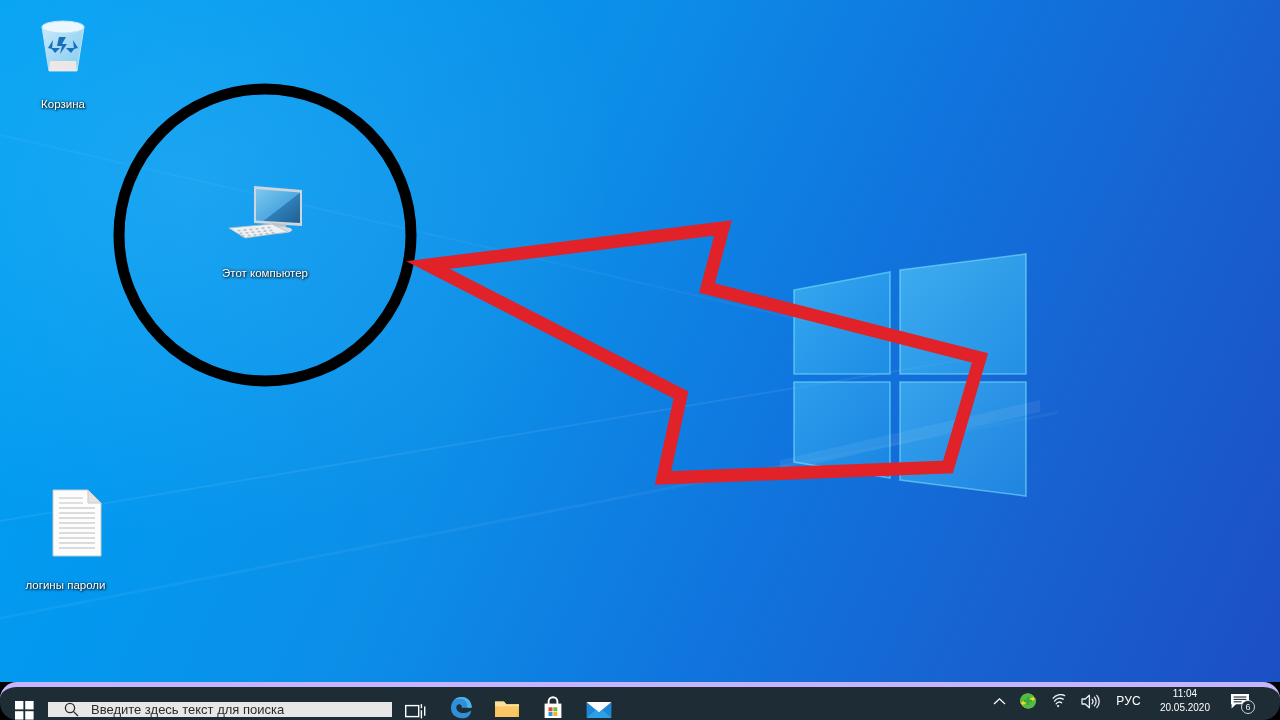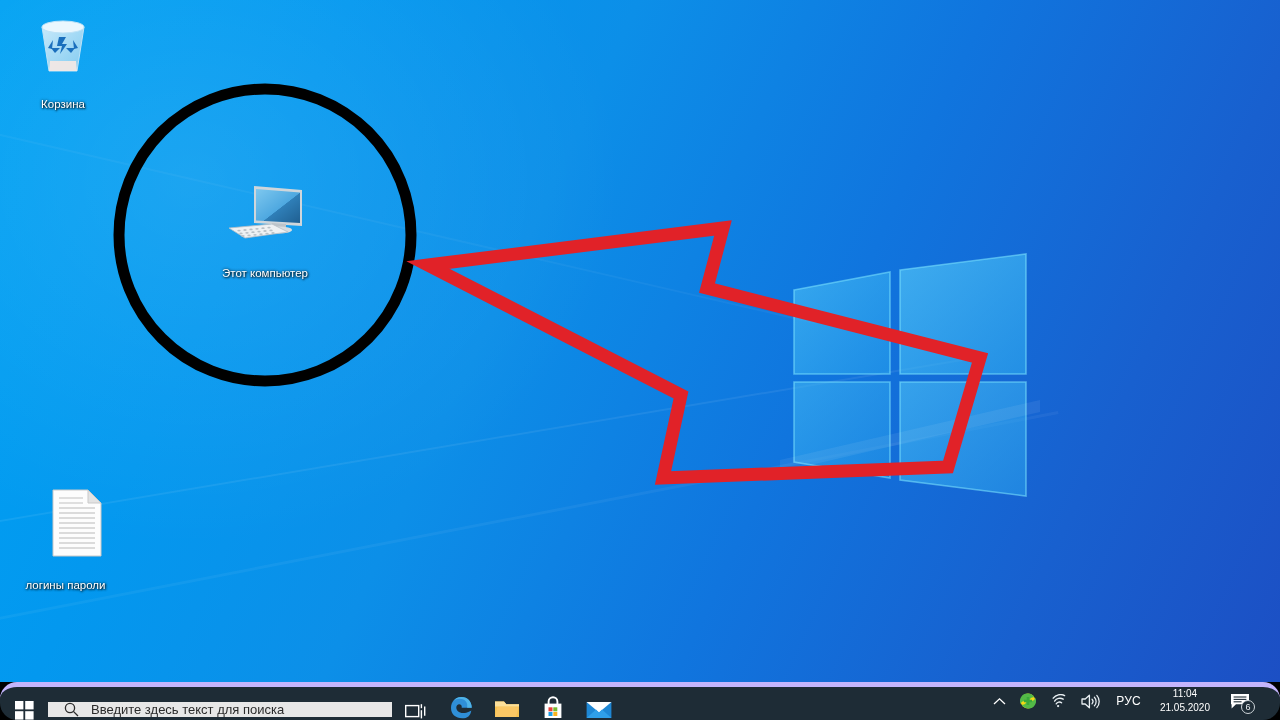--- a/index.html
+++ b/index.html
@@ -322,21 +322,21 @@
             <path d="M13.4,3.2 A6.2,6.2 0 0 1 13.4,11.8"></path>
             <path d="M15.8,1.4 A9,9 0 0 1 15.8,13.6"></path>
           </g>
         </svg>
       </div>
 
       <div id="tray-lang" class="tray-item">РУС</div>
 
       <div id="clock">
         <span>11:04</span>
-        <span>21.05.2020</span>
+        <span>20.05.2020</span>
       </div>
 
       <div id="action-center">
         <svg width="20" height="17" viewBox="0 0 20 17">
           <path d="M1,1 L19,1 L19,11.2 L6,11.2 L1.6,15.4 L1.6,11.2 L1,11.2 Z" fill="#ffffff"></path>
           <g stroke="#1e2c36" stroke-width="1.1">
             <line x1="3.6" y1="4" x2="16.4" y2="4"></line>
             <line x1="3.6" y1="6.4" x2="16.4" y2="6.4"></line>
             <line x1="3.6" y1="8.8" x2="11.6" y2="8.8"></line>
           </g>

